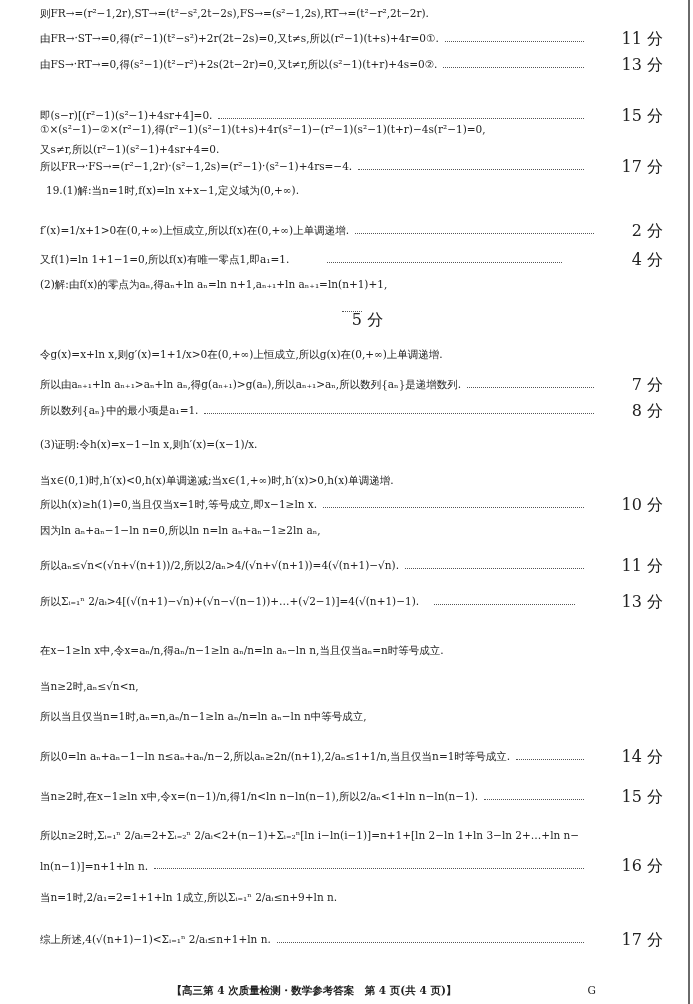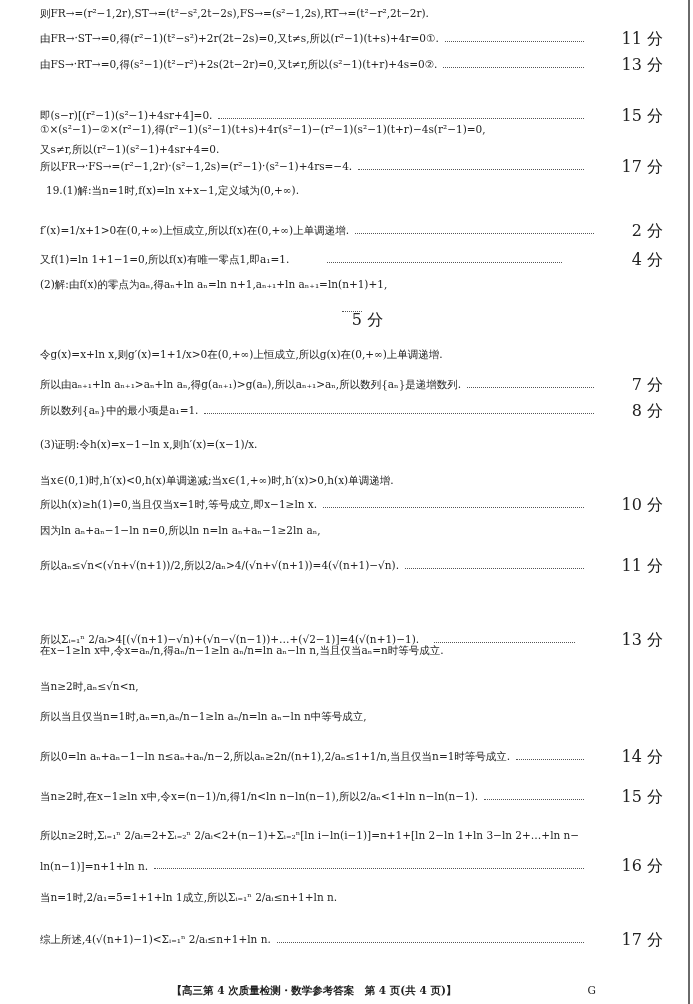--- a/index.html
+++ b/index.html
@@ -106,21 +106,21 @@
       <span class="score">10 分</span>
     </div>
     <div class="line" style="top: 521px;">
       <span class="txt">因为ln aₙ+aₙ−1−ln n=0,所以ln n=ln aₙ+aₙ−1≥2ln aₙ,</span>
     </div>
     <div class="line" style="top: 556px;">
       <span class="txt">所以aₙ≤√n&lt;(√n+√(n+1))/2,所以2/aₙ&gt;4/(√n+√(n+1))=4(√(n+1)−√n).</span>
       <span class="dots"></span>
       <span class="score">11 分</span>
     </div>
-    <div class="line" style="top: 630px; gap: 9px;">
+    <div class="line" style="top: 592px; gap: 9px;">
       <span class="txt">所以Σᵢ₌₁ⁿ 2/aᵢ&gt;4[(√(n+1)−√n)+(√n−√(n−1))+…+(√2−1)]=4(√(n+1)−1).</span>
       <span class="dots"></span>
       <span class="score">13 分</span>
     </div>
     <div class="line" style="top: 641px;">
       <span class="txt">在x−1≥ln x中,令x=aₙ/n,得aₙ/n−1≥ln aₙ/n=ln aₙ−ln n,当且仅当aₙ=n时等号成立.</span>
     </div>
     <div class="line" style="top: 677px;">
       <span class="txt">当n≥2时,aₙ≤√n&lt;n,</span>
     </div>
@@ -139,21 +139,21 @@
     </div>
     <div class="line" style="top: 826px;">
       <span class="txt">所以n≥2时,Σᵢ₌₁ⁿ 2/aᵢ=2+Σᵢ₌₂ⁿ 2/aᵢ&lt;2+(n−1)+Σᵢ₌₂ⁿ[ln i−ln(i−1)]=n+1+[ln 2−ln 1+ln 3−ln 2+…+ln n−</span>
     </div>
     <div class="line" style="top: 856px;">
       <span class="txt">ln(n−1)]=n+1+ln n.</span>
       <span class="dots"></span>
       <span class="score">16 分</span>
     </div>
     <div class="line" style="top: 888px;">
-      <span class="txt">当n=1时,2/a₁=5=1+1+ln 1成立,所以Σᵢ₌₁ⁿ 2/aᵢ≤n+1+ln n.</span>
+      <span class="txt">当n=1时,2/a₁=2=1+1+ln 1成立,所以Σᵢ₌₁ⁿ 2/aᵢ≤n+9+ln n.</span>
     </div>
     <div class="line" style="top: 930px;">
       <span class="txt">综上所述,4(√(n+1)−1)&lt;Σᵢ₌₁ⁿ 2/aᵢ≤n+1+ln n.</span>
       <span class="dots"></span>
       <span class="score">17 分</span>
     </div>
   </div>
 
 <div class="footer">
   <span>【高三第 4 次质量检测・数学参考答案　第 4 页(共 4 页)】</span>

